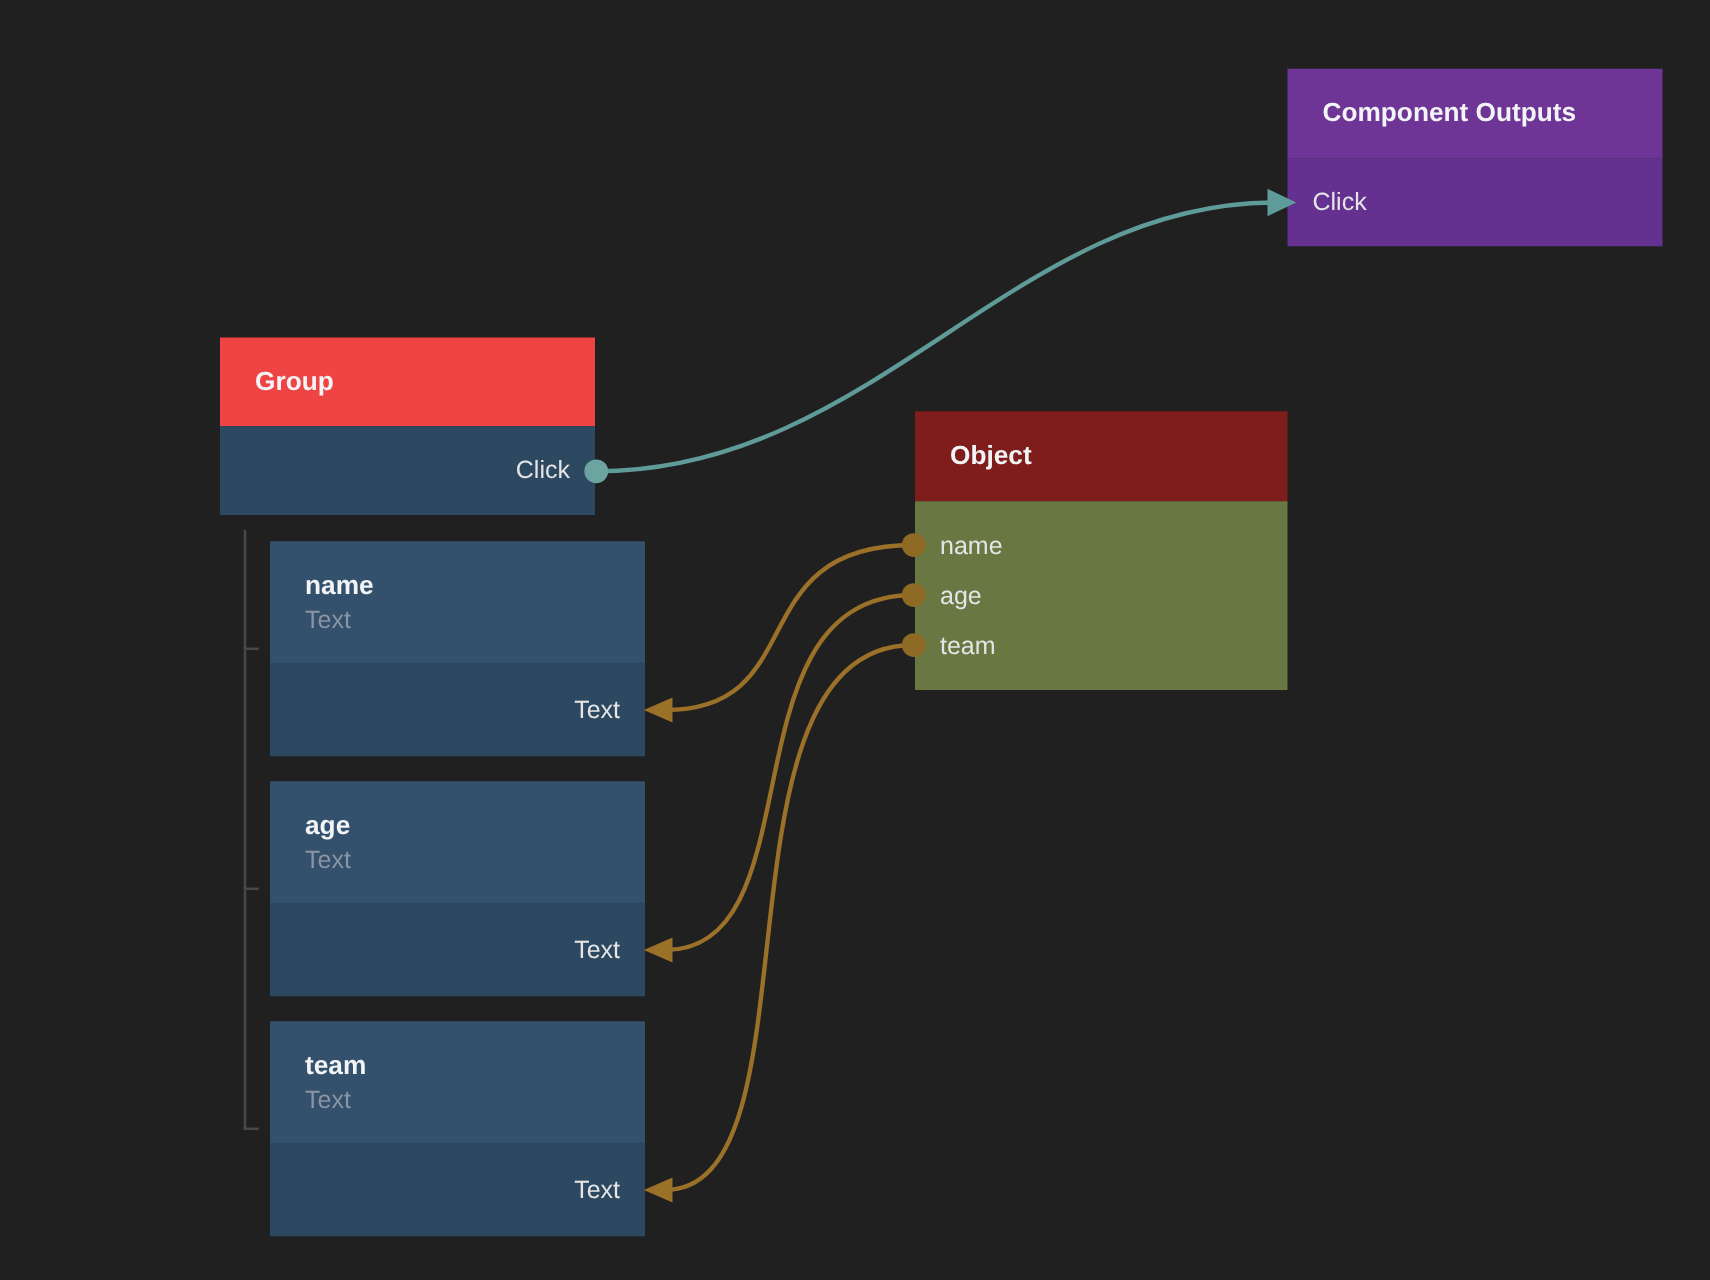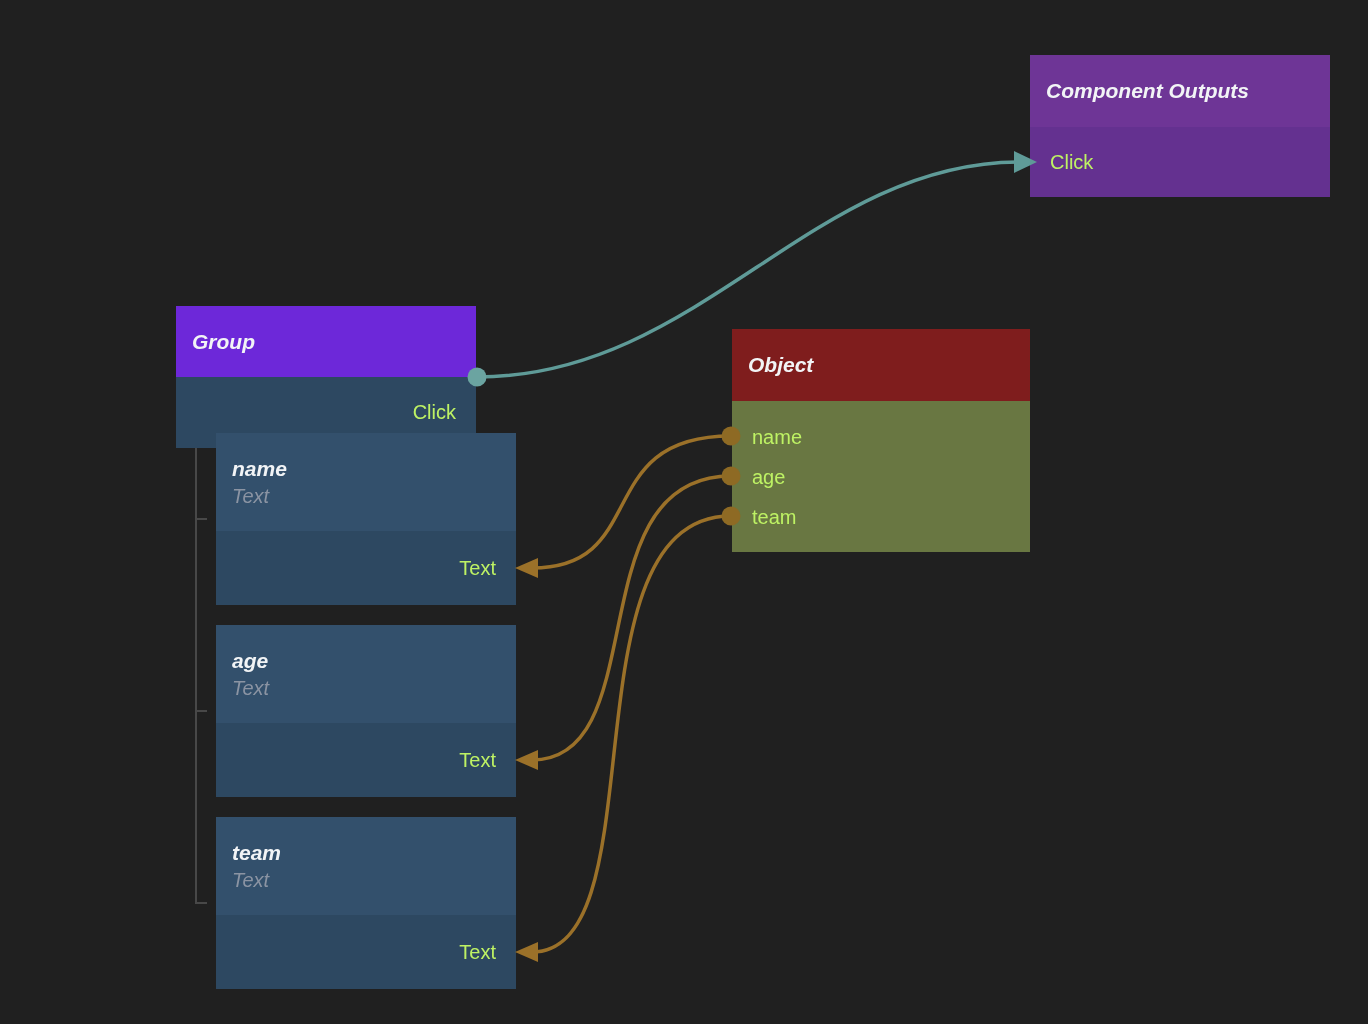--- a/index.html
+++ b/index.html
@@ -19,38 +19,37 @@
   }
 
   
   .node {
     position: absolute;
     color: #f2f4f6;
   }
   .node .hdr {
     display: flex;
     align-items: center;
-    padding: 0 16px;
+    padding: 0 28px;
     font-size: 21px;
     font-weight: 600;
     box-sizing: border-box;
-    font-style: italic;
   }
   .node .row {
     display: flex;
     align-items: center;
     font-size: 20px;
     font-weight: 400;
     box-sizing: border-box;
-    color: #bef264;
+    color: #e5e5e5;
   }
 
   
   #node-group { left: 176px; top: 270px; width: 300px; height: 142px; }
-  #node-group .hdr  { height: 71px; background: #6d28d9; margin-top: 36px; }
+  #node-group .hdr  { height: 71px; background: #ef4444; }
   #node-group .body { height: 71px; background: #2d4861; }
   #node-group .row  { height: 71px; justify-content: flex-end; padding-right: 20px; }
 
   
   #node-component-outputs { left: 1030px; top: 55px; width: 300px; height: 142px; }
   #node-component-outputs .hdr  { height: 72px; background: #6e3596; }
   #node-component-outputs .body { height: 70px; background: #643190; }
   #node-component-outputs .row  { height: 70px; padding-left: 20px; }
 
   

